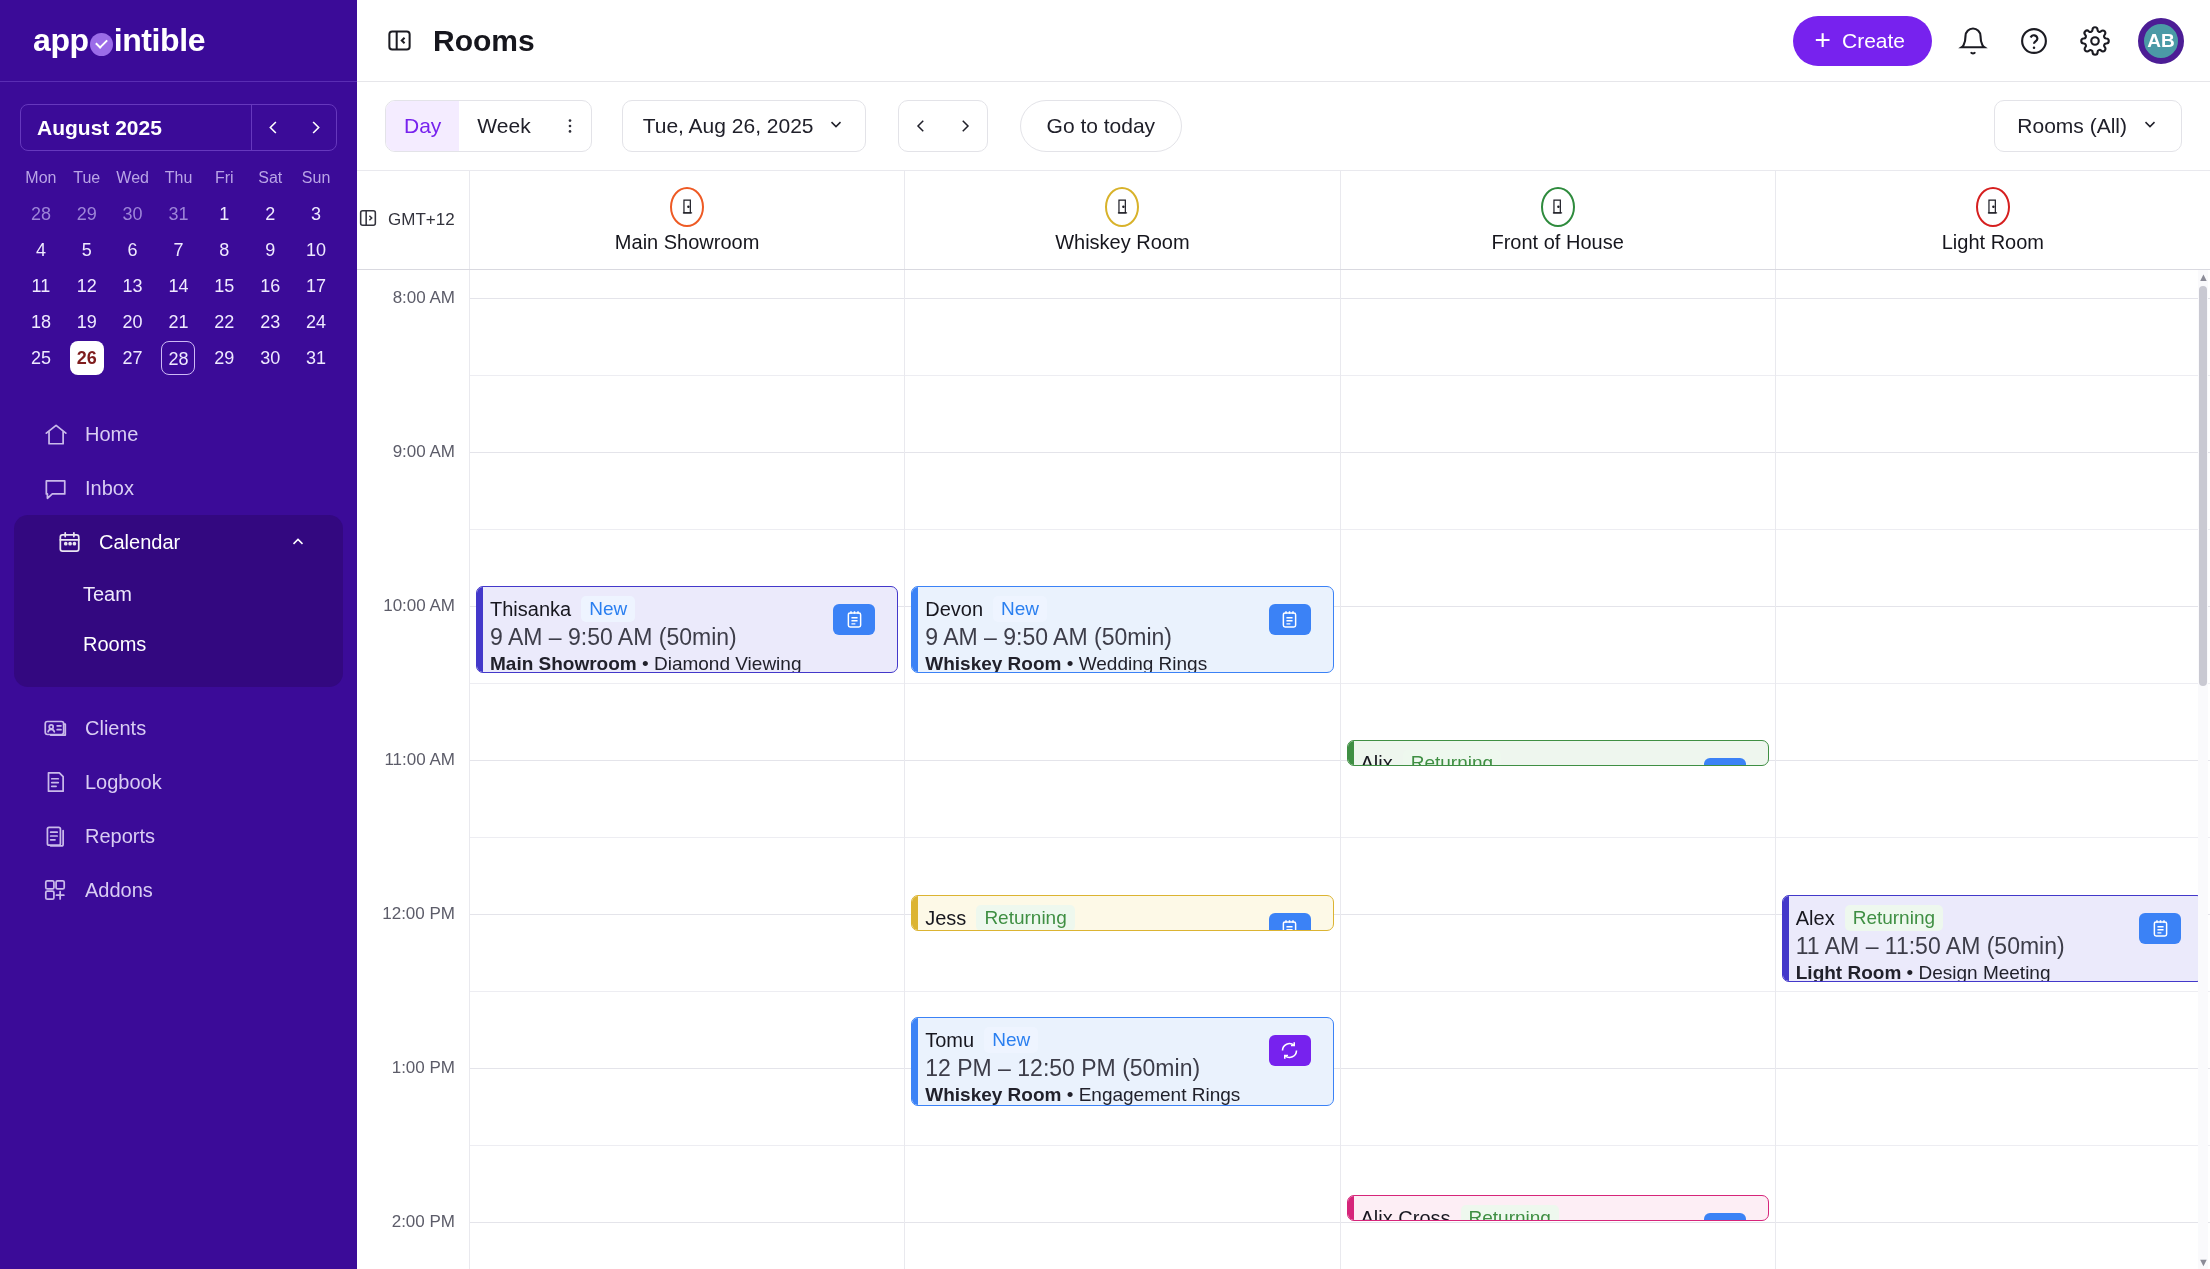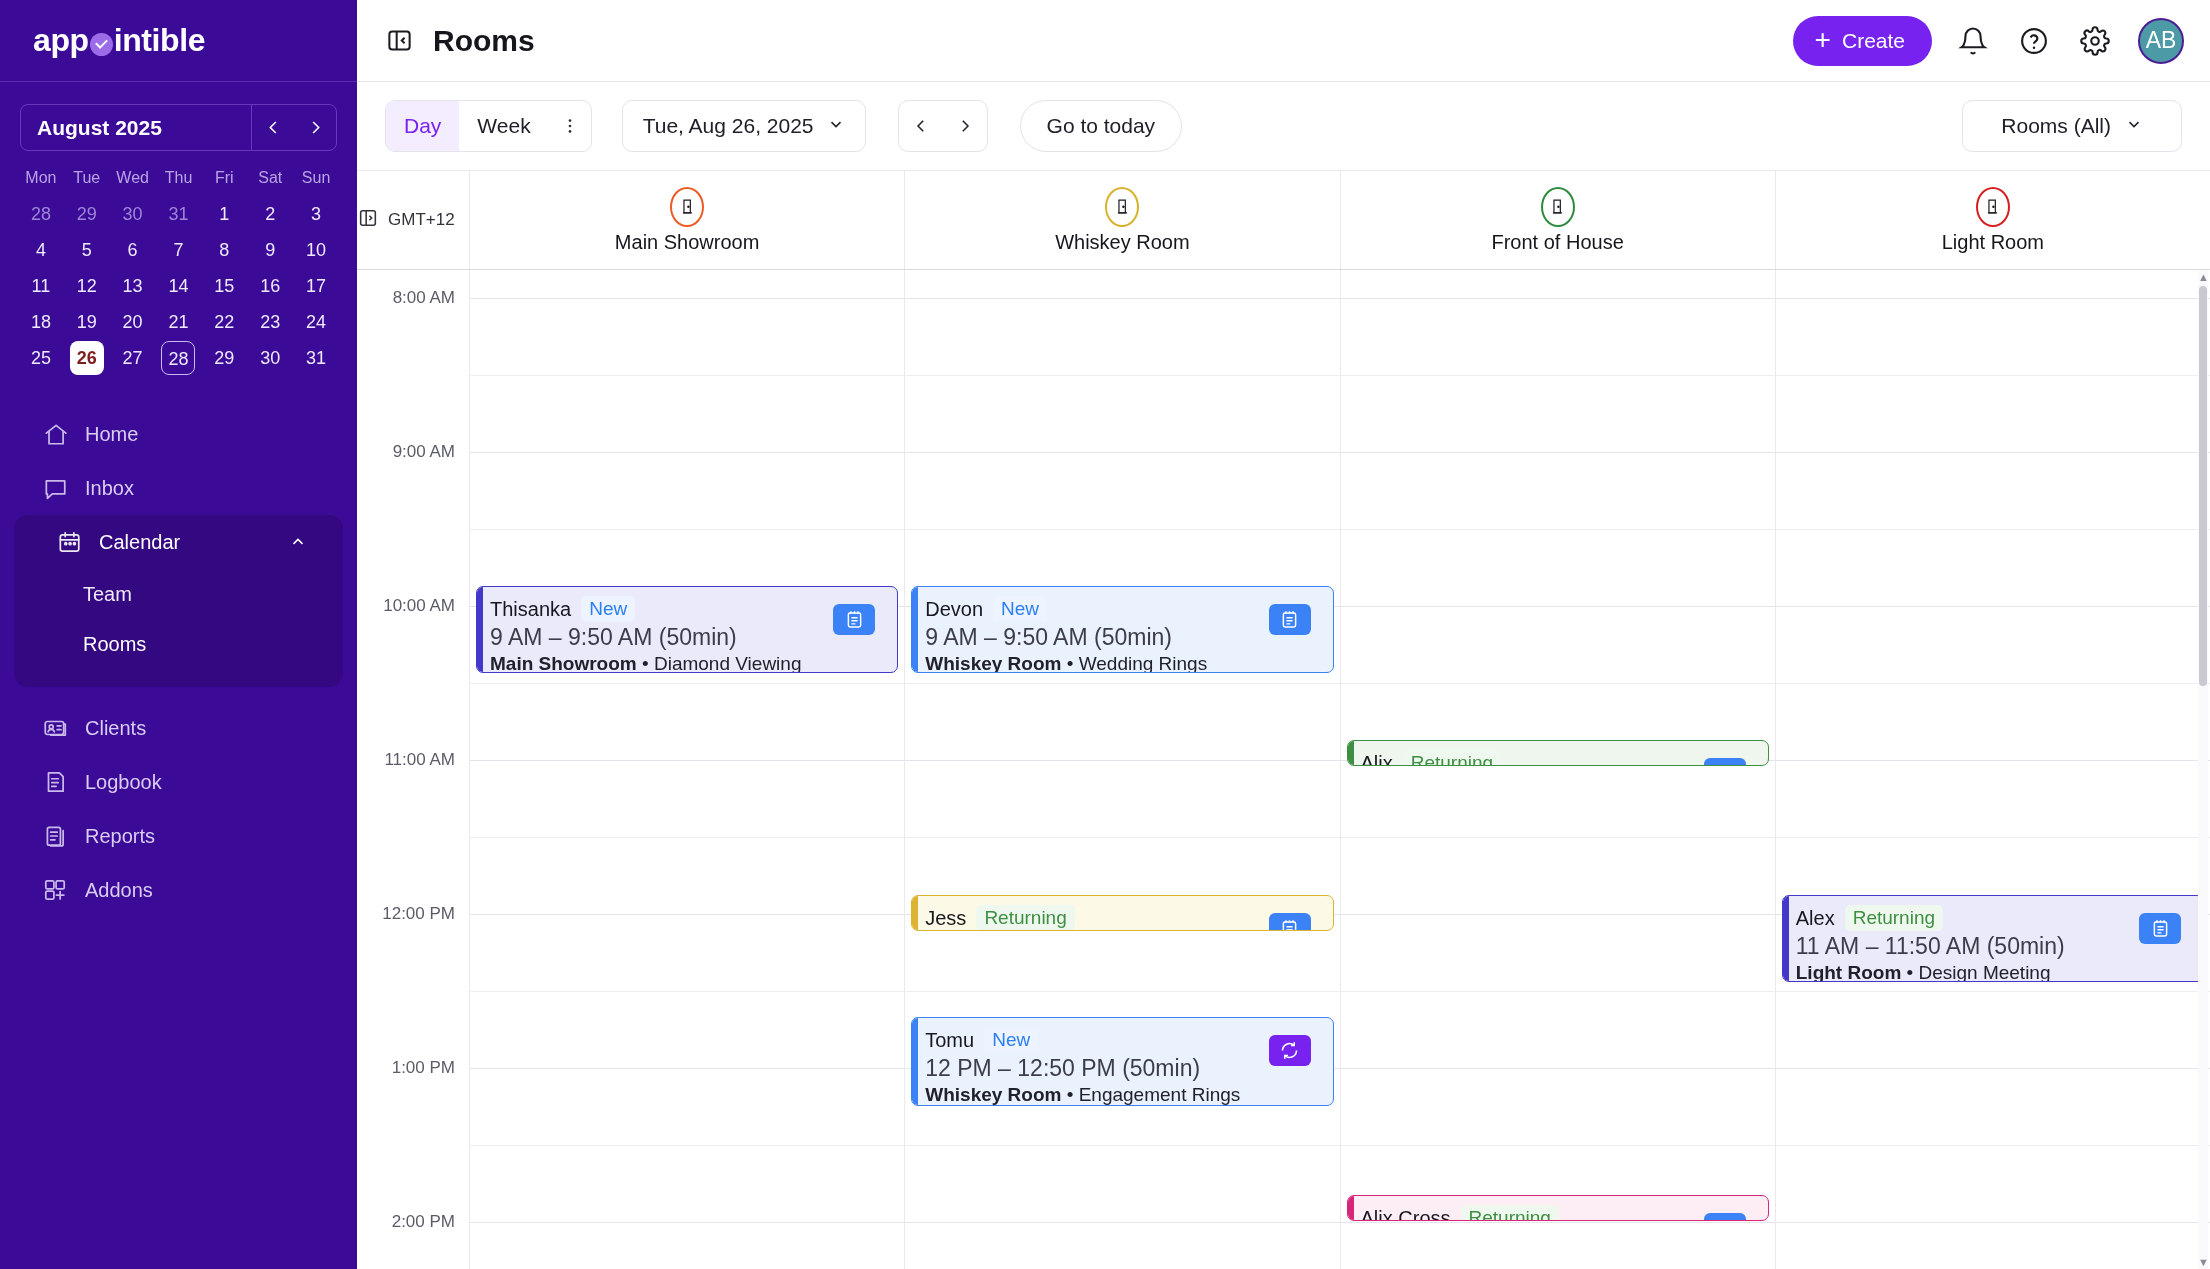--- a/index.html
+++ b/index.html
@@ -113,23 +113,23 @@
     border: none; cursor: pointer;
   }
   .create-plus { font-size: 28px; line-height: 1; font-weight: 400; margin-top: -2px; }
   .icon-btn {
     width: 40px; height: 40px; display: flex; align-items: center; justify-content: center;
     background: none; border: none; cursor: pointer; color: #1b1b22;
   }
   .icon-btn svg { width: 30px; height: 30px; }
   .avatar {
     width: 46px; height: 46px; border-radius: 50%; background: #4b9aa6;
-    color: #fff; font-size: 23px; font-weight: 400;
+    color: #fff; font-size: 19px; font-weight: 700;
     display: flex; align-items: center; justify-content: center;
-    border: 2px solid #4c1d95; cursor: pointer; margin-left: 2px;
+    border: 6px solid #4c1d95; cursor: pointer; margin-left: 2px;
   }
 
   
   .toolbar {
     height: 88px; flex: 0 0 88px; display: flex; align-items: center;
     padding: 0 28px 0 28px; gap: 18px;
   }
   .seg {
     display: flex; align-items: center; height: 52px;
     border: 1px solid #e3e3e8; border-radius: 10px; overflow: hidden;
@@ -155,21 +155,21 @@
   .arrow-btn {
     width: 44px; height: 100%; display: flex; align-items: center; justify-content: center;
     font-size: 19px; color: #20202a; background: none; border: none; cursor: pointer;
   }
   .today-btn {
     height: 52px; padding: 0 26px; display: flex; align-items: center;
     border: 1px solid #e3e3e8; border-radius: 26px; font-size: 21px; color: #20202a;
     background: #fff; cursor: pointer; margin-left: 14px;
   }
   .rooms-filter {
-    margin-left: auto; height: 52px; padding: 0 38px;
+    margin-left: auto; height: 52px; padding: 0 22px;
     display: flex; align-items: center; gap: 14px;
     border: 1px solid #e3e3e8; border-radius: 10px;
     font-size: 21px; color: #20202a; background: #fff; cursor: pointer;
   }
 
   
   .cal-head {
     display: flex; border-top: 1px solid #e9e9ee; border-bottom: 1px solid #d9d9e0;
     height: 100px; flex: 0 0 100px;
   }

